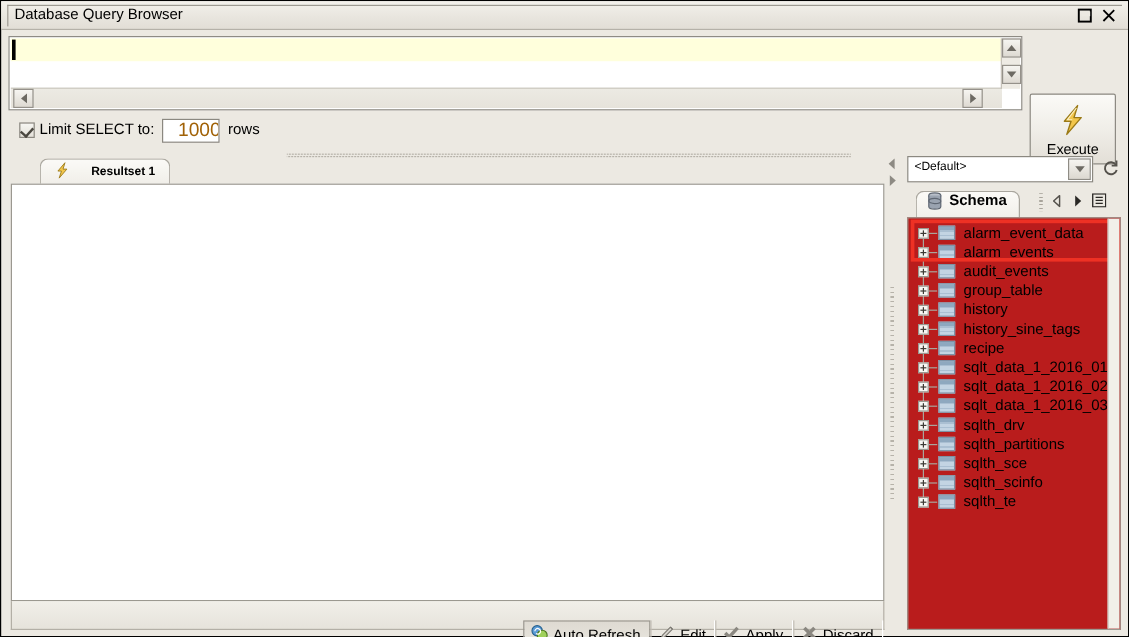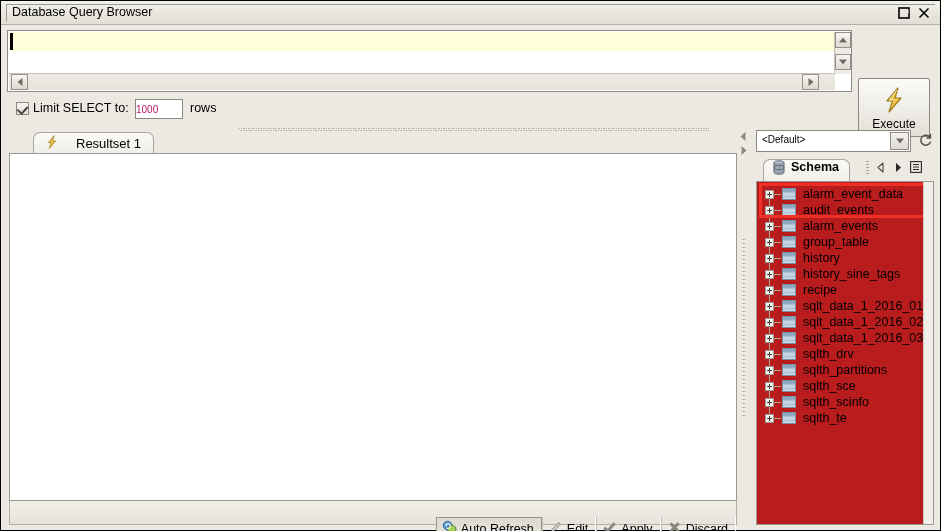--- a/index.html
+++ b/index.html
@@ -228,23 +228,23 @@
   }
   .limit-input {
     position: absolute;
     left: 134px; top: 2px;
     width: 48px;
     height: 20px;
     background: #fff;
     border: 1px solid #8b8880;
     box-sizing: border-box;
     font-family: "Liberation Sans", sans-serif;
-    font-size: 10px;
-    padding: 0 0 0 0;
-    color: #be185d;
+    font-size: 16px;
+    padding: 0 0 0 12px;
+    color: #a16207;
     outline: none;
   }
   .rows-label {
     position: absolute;
     left: 189px; top: 4px;
     font-size: 12.5px;
   }
 
   
   .dots-handle {
@@ -270,22 +270,22 @@
     border: 1px solid #a9a69e;
     border-bottom: none;
     border-radius: 7px 7px 0 0;
     box-sizing: border-box;
     display: flex;
     align-items: center;
     gap: 6px;
     cursor: default;
   }
   .tab-label {
-    font-size: 13px;
-    font-weight: normal;
+    font-size: 10px;
+    font-weight: bold;
     padding-left: 10px;
   }
   .result-panel {
     position: absolute;
     left: 8px; top: 152px;
     width: 728px;
     height: 348px;
     background: #fff;
     border: 1px solid #9b9890;
     box-sizing: border-box;
@@ -702,27 +702,27 @@
           <div class="tree-item">
             <span class="expander"></span>
             <span class="elbow"></span>
             <span class="tbl-icon"></span>
             <span class="tree-label">alarm_event_data</span>
           </div>
           <div class="tree-item">
             <span class="expander"></span>
             <span class="elbow"></span>
             <span class="tbl-icon"></span>
+            <span class="tree-label">alarm_events</span>
+          </div>
+          <div class="tree-item">
+            <span class="expander"></span>
+            <span class="elbow"></span>
+            <span class="tbl-icon"></span>
             <span class="tree-label">audit_events</span>
-          </div>
-          <div class="tree-item">
-            <span class="expander"></span>
-            <span class="elbow"></span>
-            <span class="tbl-icon"></span>
-            <span class="tree-label">alarm_events</span>
           </div>
           <div class="tree-item">
             <span class="expander"></span>
             <span class="elbow"></span>
             <span class="tbl-icon"></span>
             <span class="tree-label">group_table</span>
           </div>
           <div class="tree-item">
             <span class="expander"></span>
             <span class="elbow"></span>

